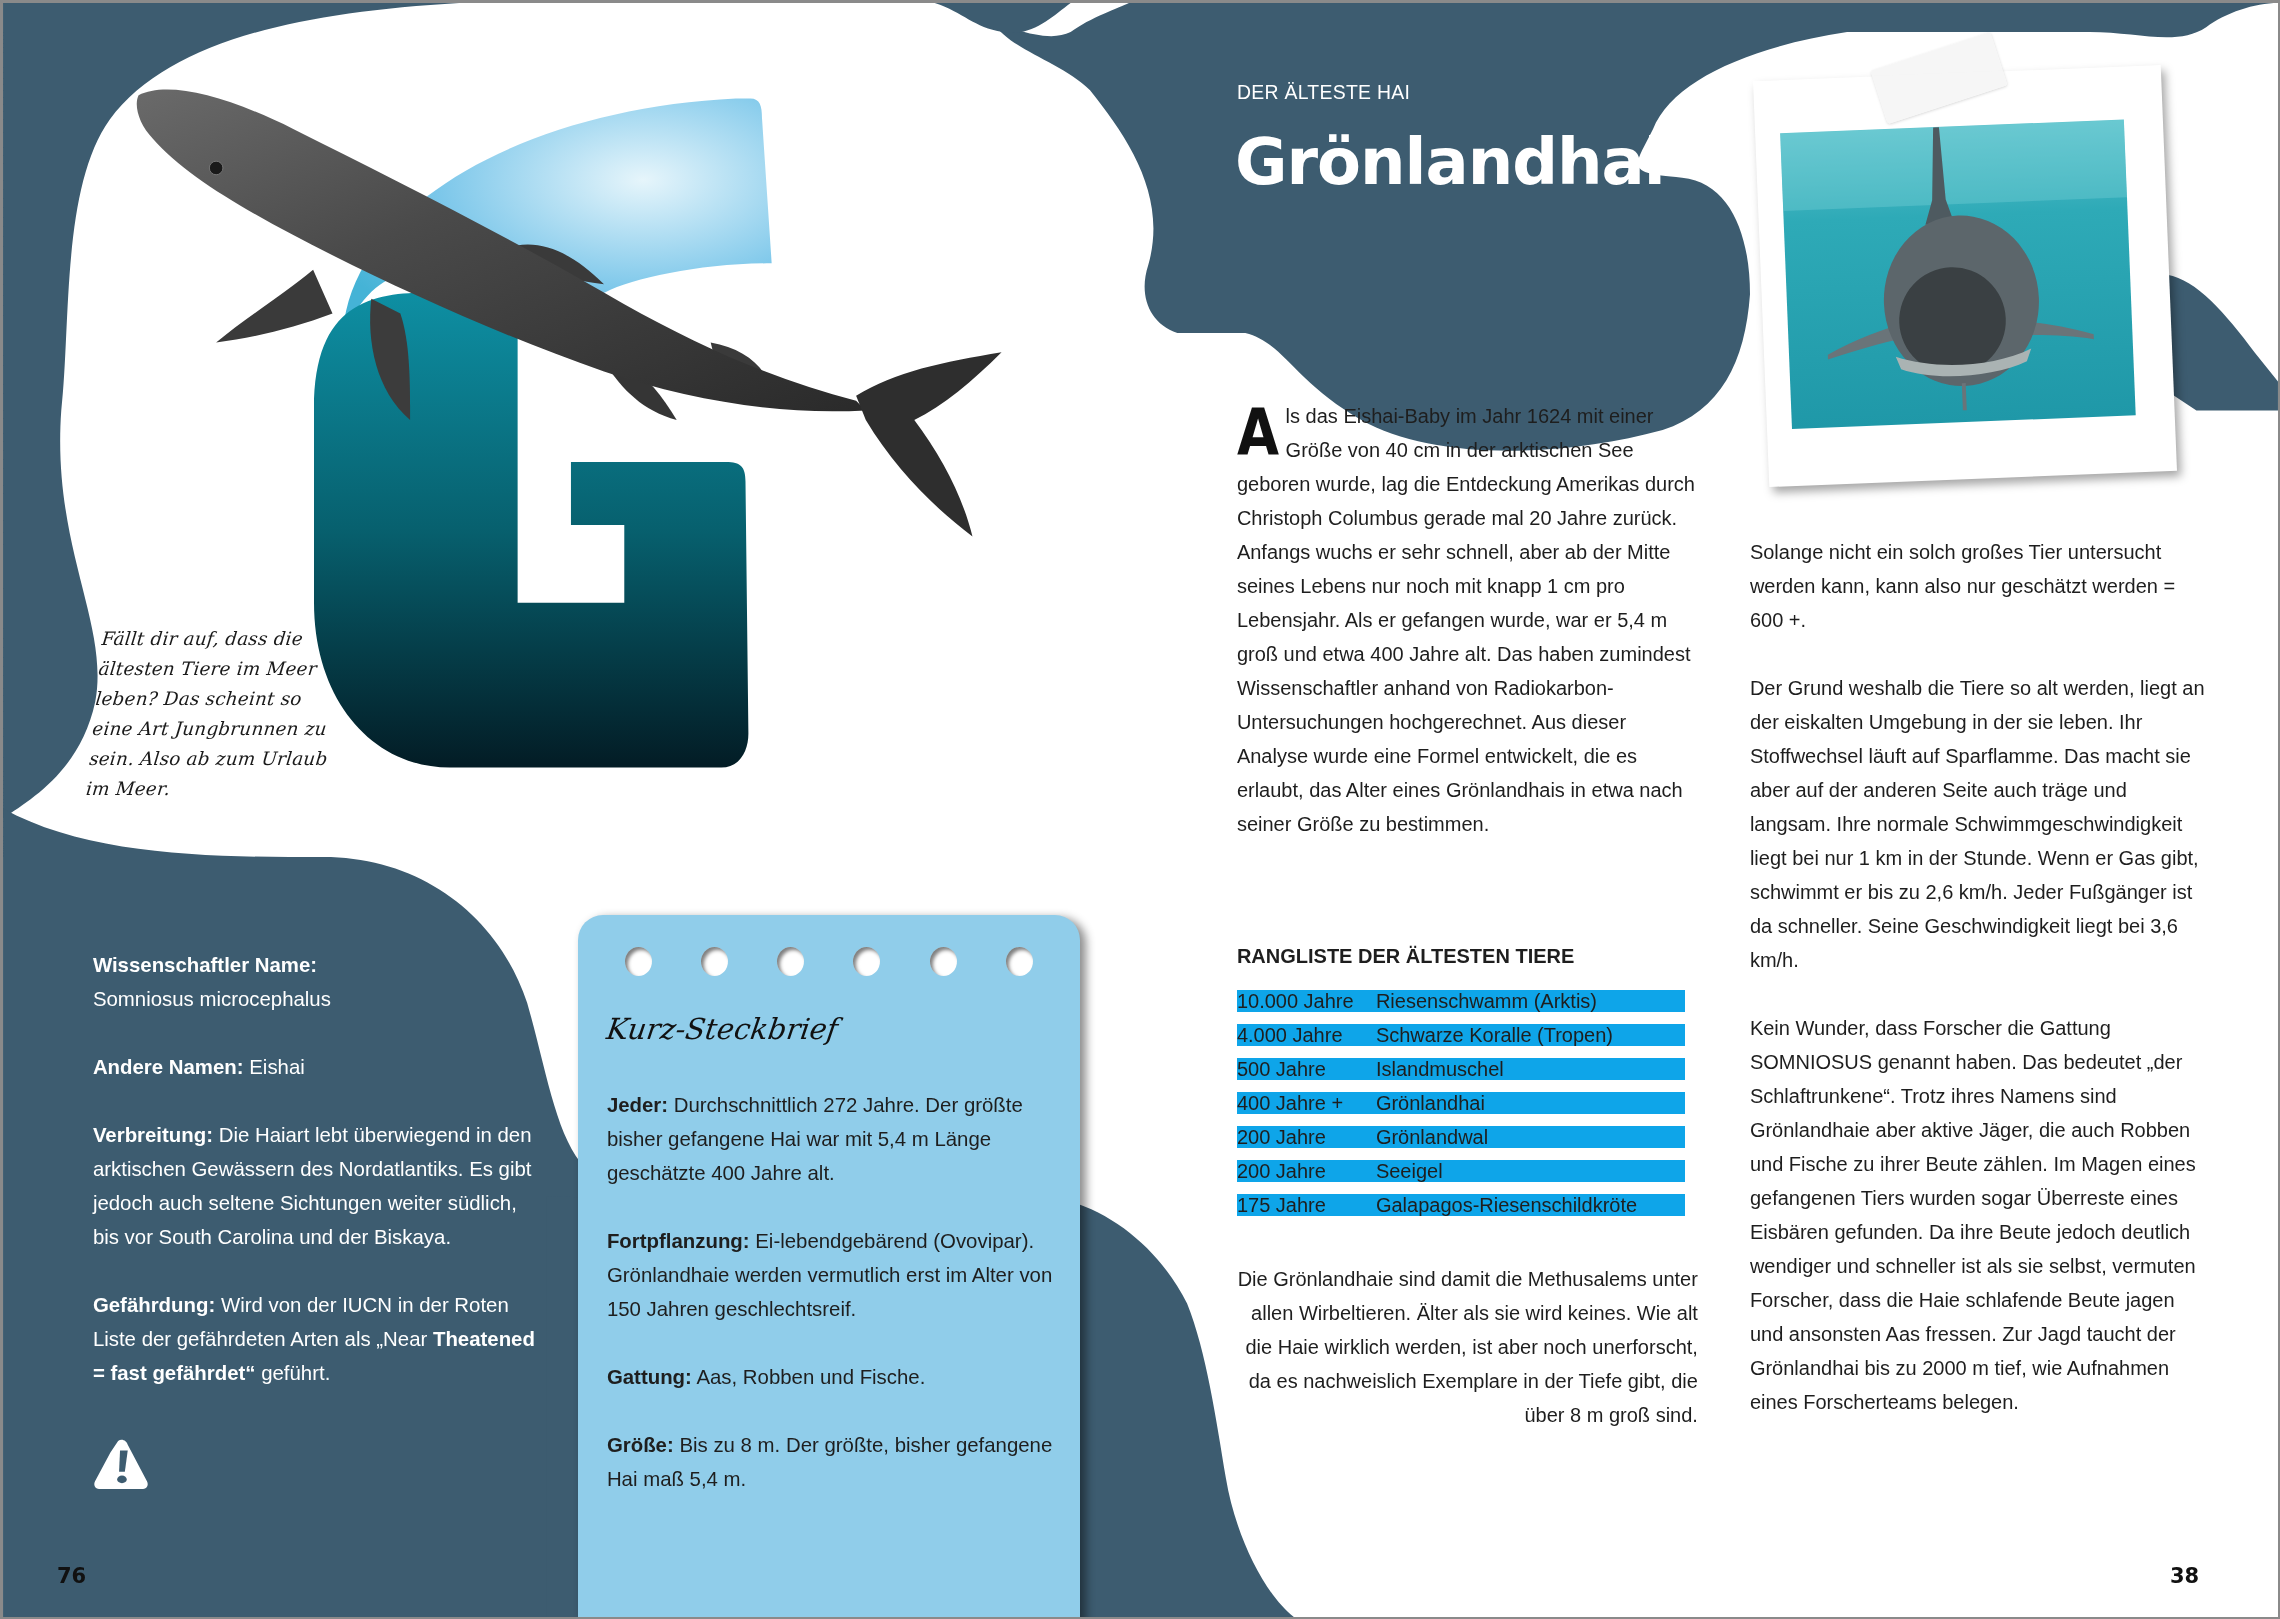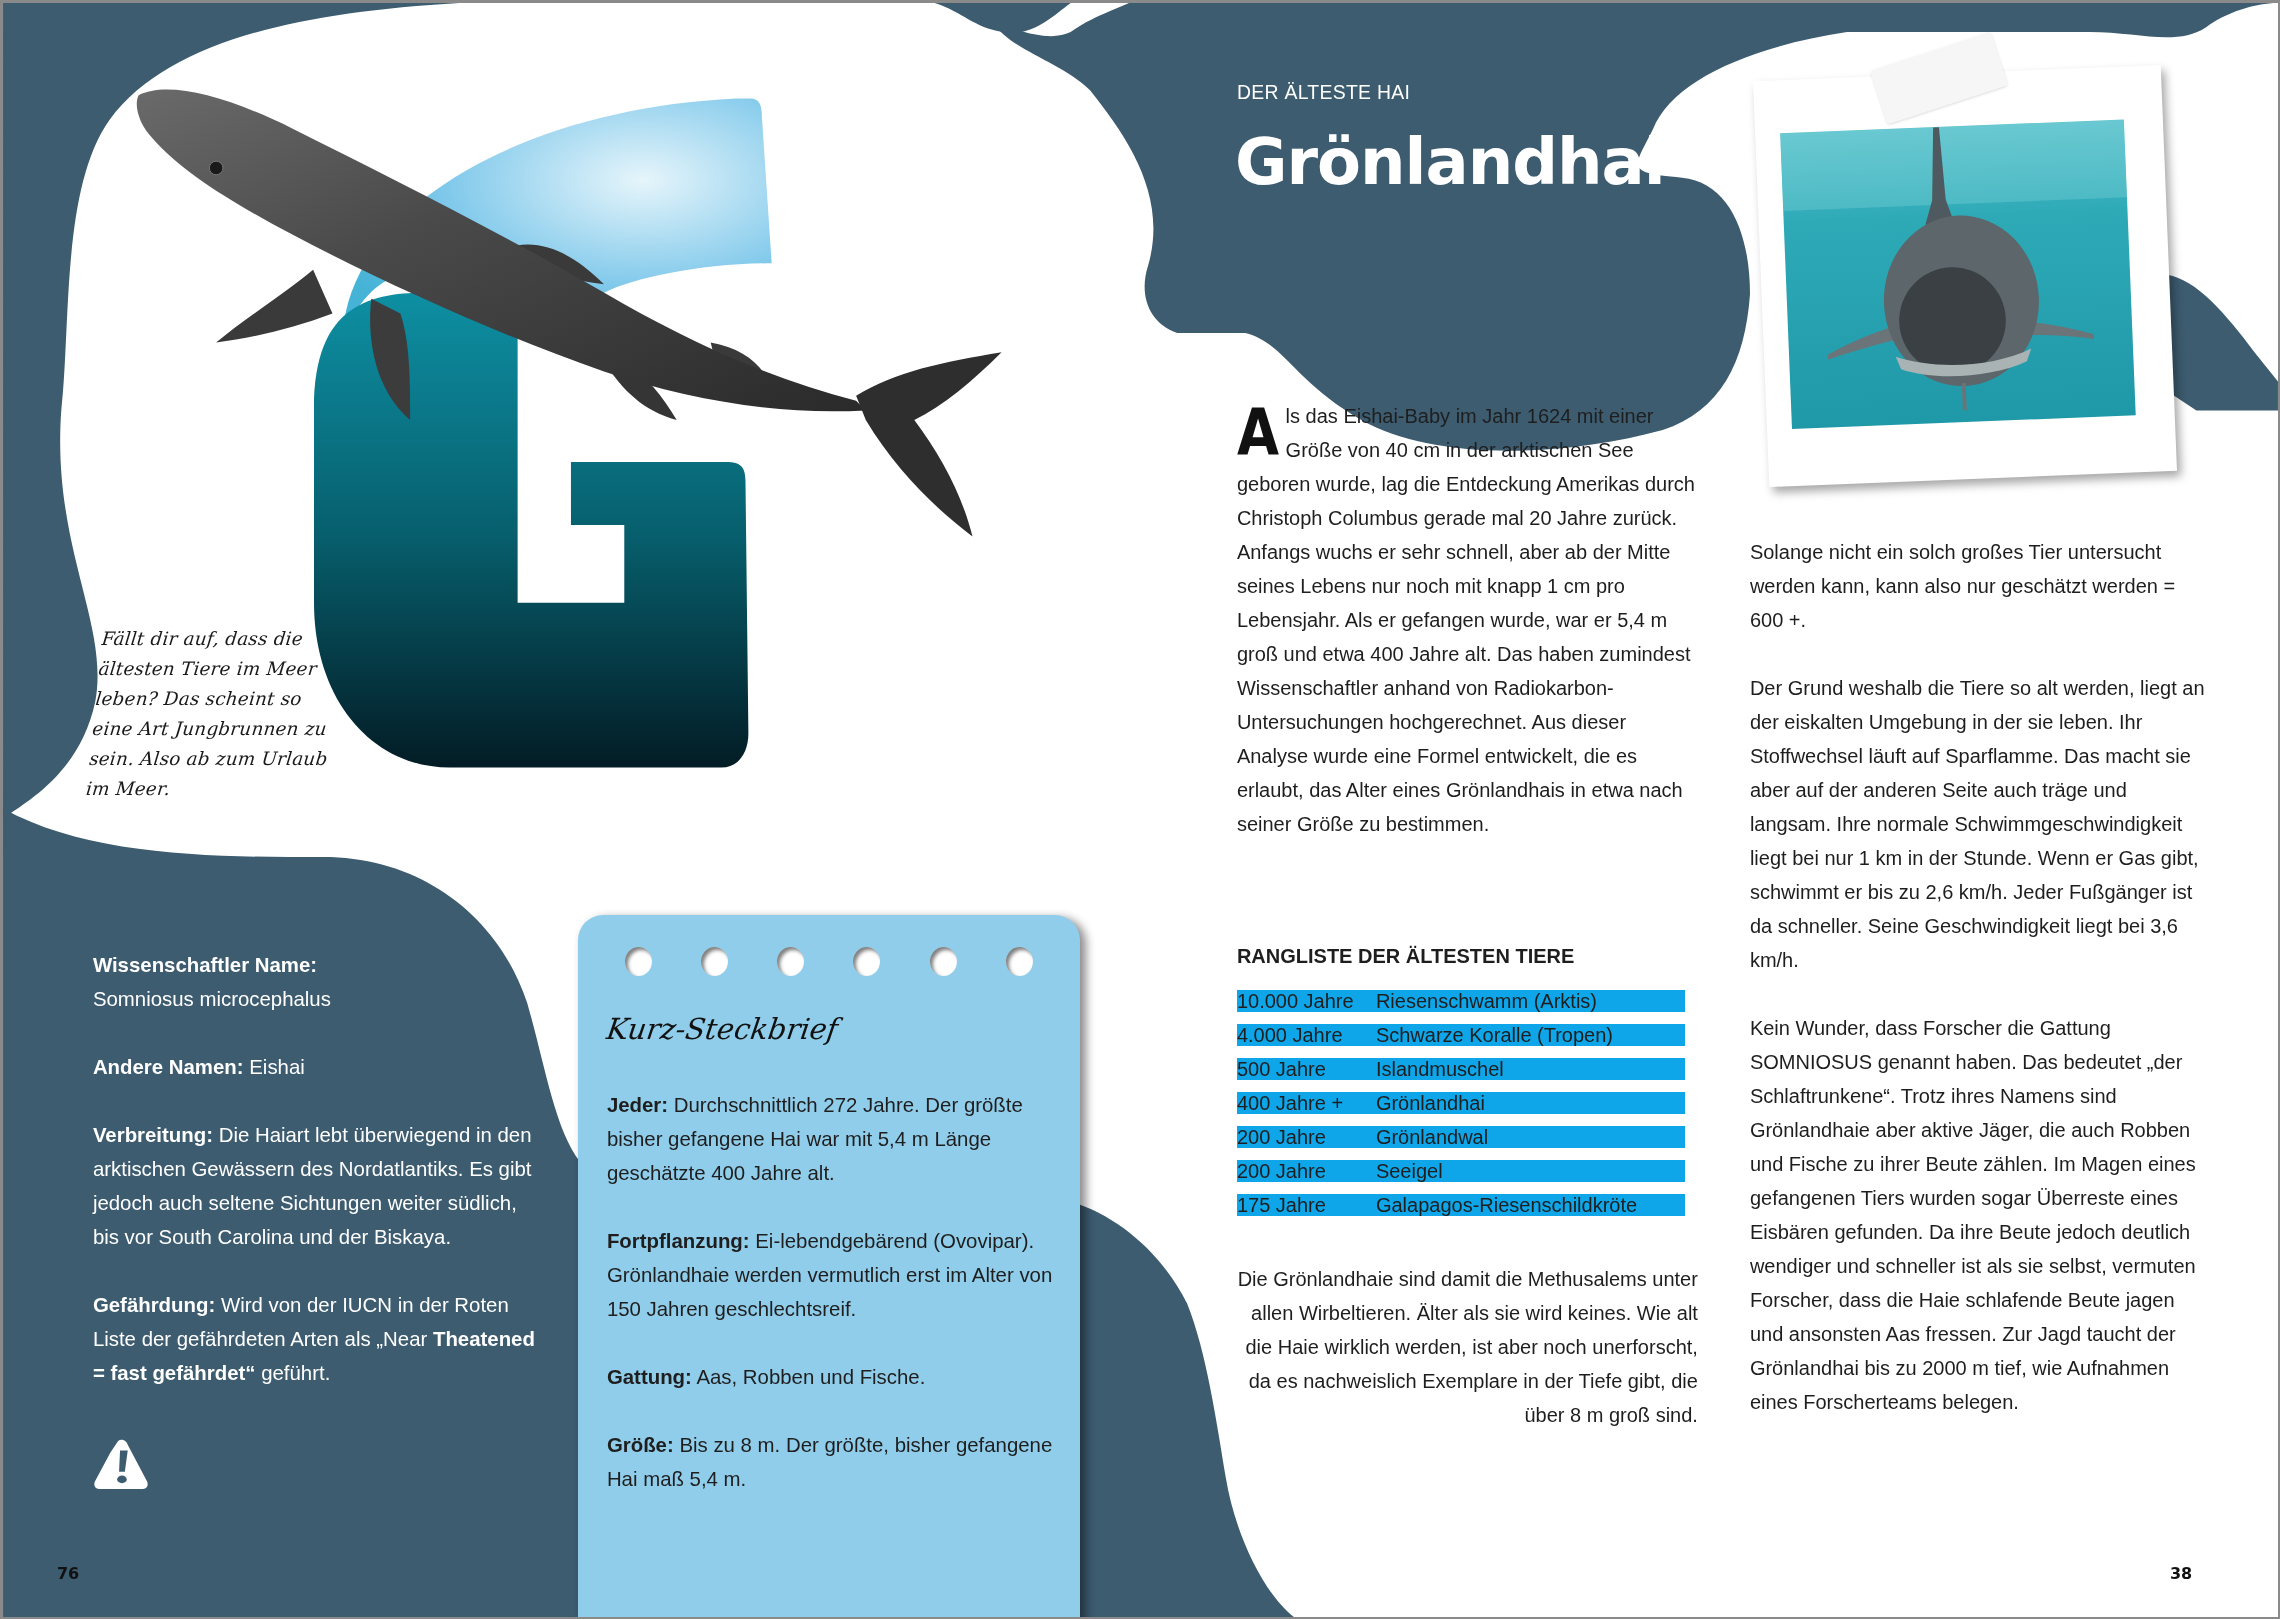--- a/index.html
+++ b/index.html
@@ -9,21 +9,21 @@
 
   
   .g-letter { position:absolute; left:311px; top:95px; width:543px; height:670px; }
   .shark-ill { position:absolute; left:116px; top:68px; width:970px; height:543px; }
   .hand-note { position:absolute; left:91px; top:621px; width:252px; font-family:"DejaVu Serif", serif; font-style:italic; font-size:18.4px; line-height:30px; color:#1a1a1a; transform:skewX(-6deg); letter-spacing:0.2px; }
 
   .info { position:absolute; left:90px; top:945px; width:446px; color:#ffffff; font-size:20.4px; line-height:34px; }
   .info p { margin:0 0 34px 0; }
   .info b { font-weight:bold; }
   .warn-icon { position:absolute; left:90px; top:1436px; width:56px; height:50px; }
-  .page-num { position:absolute; font-family:"DejaVu Sans", sans-serif; font-weight:bold; font-size:16px; color:#111; }
+  .page-num { position:absolute; font-family:"DejaVu Sans", sans-serif; font-weight:bold; font-size:21px; color:#111; }
 
   .card { position:absolute; left:575px; top:912px; width:502px; height:708px; background:#90cdea; border-radius:25px 25px 0 0; box-shadow:5.8px 3.9px 9.7px rgba(0,0,0,0.45); }
   .holes { position:absolute; left:47px; top:32px; width:408px; display:flex; justify-content:space-between; }
   .hole { width:27px; height:29px; border-radius:50%; background:#ffffff; box-shadow: inset 2.9px 2.9px 3.9px rgba(0,0,0,0.5); }
   .card-title { position:absolute; left:29px; top:97px; font-family:"DejaVu Serif", serif; font-style:italic; font-size:29px; color:#111; transform:skewX(-8deg); }
   .card-body { position:absolute; left:29px; top:173px; width:461px; font-size:20.4px; line-height:34px; color:#1e1e1e; }
   .card-body p { margin:0 0 34px 0; }
 
   
   .kicker { position:absolute; left:1234px; top:78px; color:#ffffff; font-size:19.4px; letter-spacing:0.3px; }

